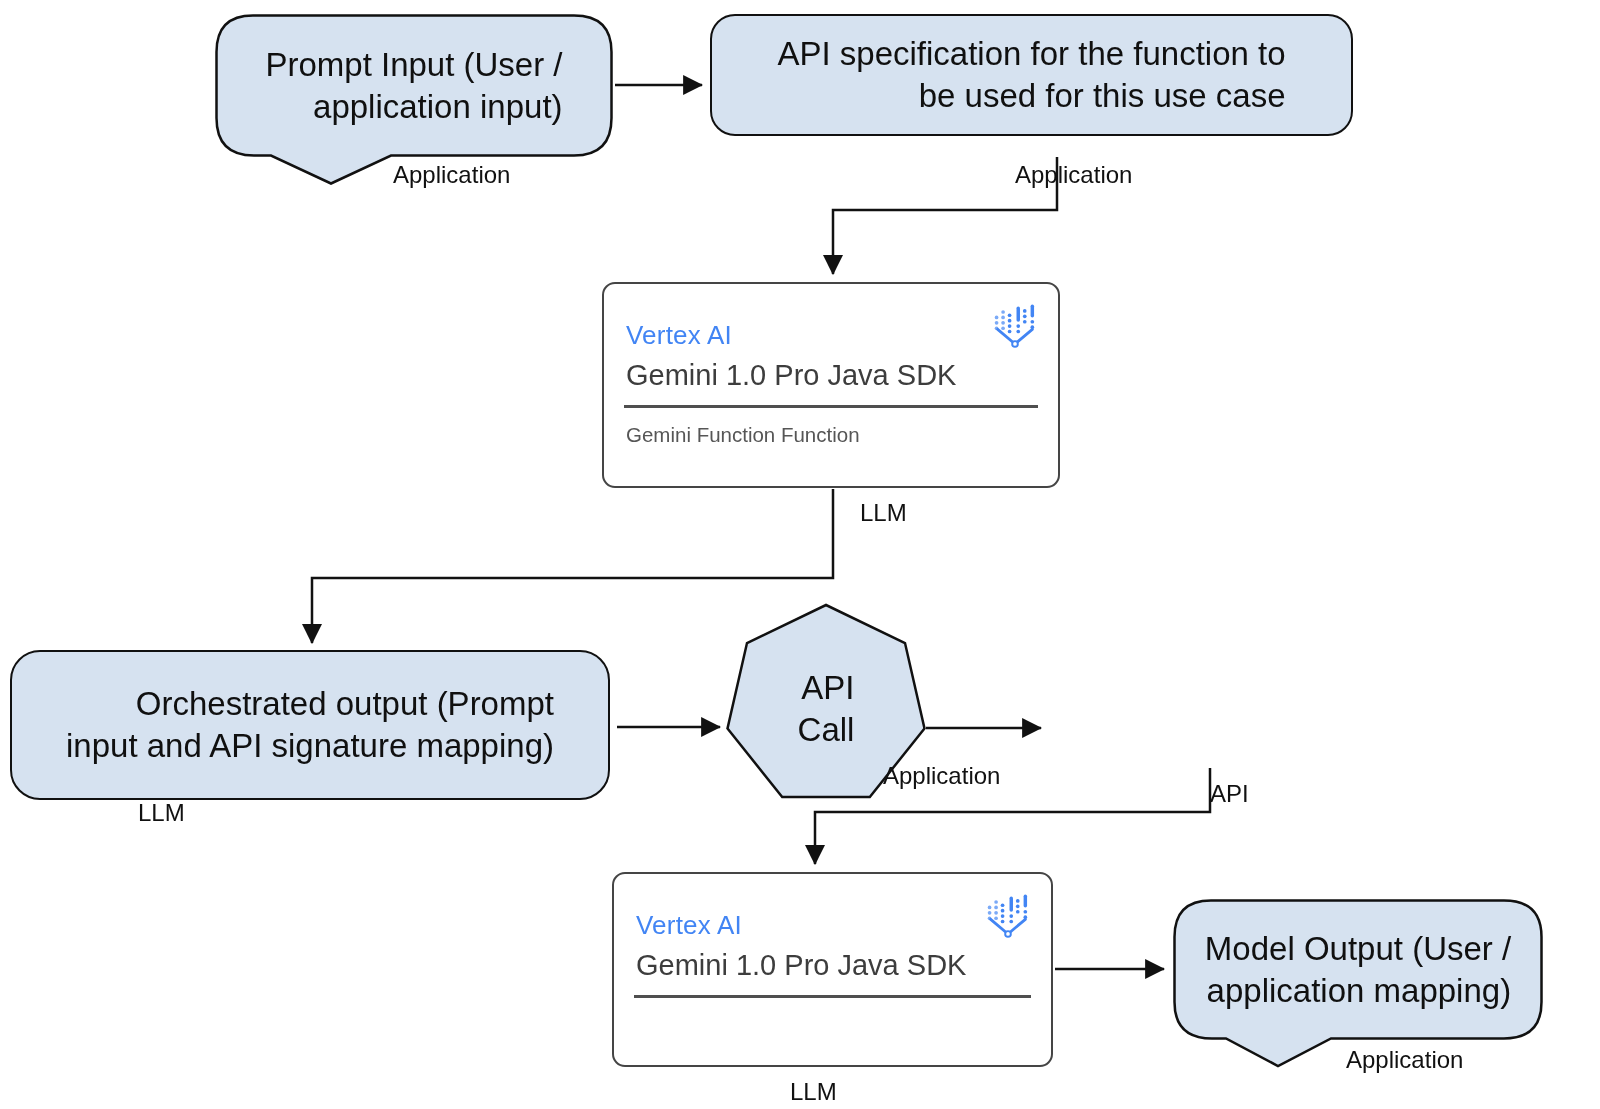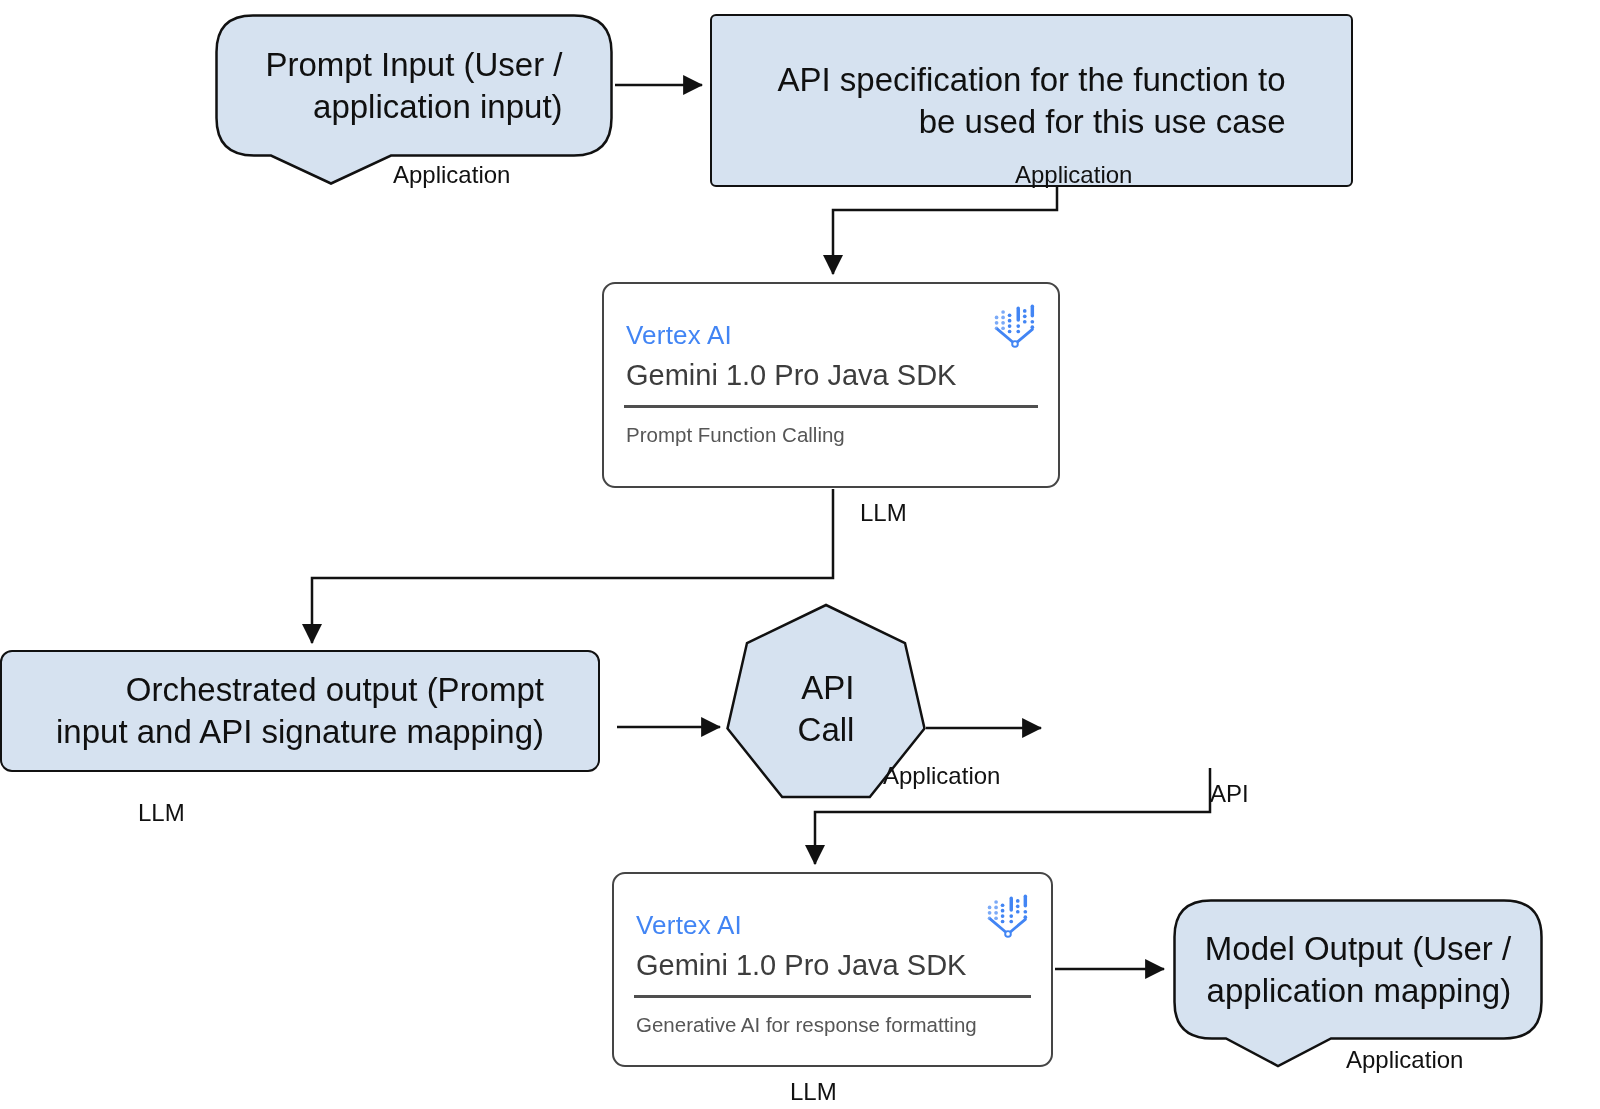--- a/index.html
+++ b/index.html
@@ -76,31 +76,31 @@
 
   <div class="callout" style="left:215px;top:14px;width:398px;height:172px;">
     <svg width="398" height="172" viewBox="0 0 398 172">
       <path d="M38,1.5 H359 Q396.5,1.5 396.5,38 V104 Q396.5,141.5 359,141.5 H176 L116,169.5 L56,141.5 H39 Q1.5,141.5 1.5,104 V38 Q1.5,1.5 38,1.5 Z" fill="var(--node-fill,#d6e2f0)" stroke="var(--node-border,#111111)" stroke-width="2.5"></path>
     </svg>
     <div class="node-text" style="height:143px;">Prompt Input (User /
 application input)</div>
   </div>
   <div class="tag" style="left:393px;top:161px;width:120px;">Application</div>
 
-  <div class="bluebox" style="left:710px;top:14px;width:643px;height:173px;border-radius:6px;">
+  <div class="bluebox" style="left:710px;top:14px;width:643px;height:122px;border-radius:25px;">
     <div class="node-text">API specification for the function to
 be used for this use case</div>
   </div>
   <div class="tag" style="left:1015px;top:161px;width:120px;">Application</div>
 
   <div class="card" style="left:602px;top:282px;width:458px;height:206px;">
     <div class="card-title">Vertex AI</div>
     <div class="card-subtitle">Gemini 1.0 Pro Java SDK</div>
     <div class="card-divider"></div>
-    <div class="card-desc">Prompt Function Calling</div>
+    <div class="card-desc">Gemini Function Function</div>
     <svg class="card-icon" viewBox="0 0 48 48">
       <g fill="#7baaf7">
         <circle cx="7" cy="17" r="1.7"></circle>
           <circle cx="7" cy="22" r="1.7"></circle>
           <circle cx="7" cy="27" r="1.7"></circle>
         <circle cx="13" cy="12" r="1.7"></circle>
           <circle cx="13" cy="17" r="1.7"></circle>
           <circle cx="13" cy="22" r="1.7"></circle>
           <circle cx="13" cy="27" r="1.7"></circle>
       </g>
@@ -118,39 +118,38 @@
         <rect x="38.4" y="5" width="3.2" height="12" rx="1.6"></rect>
         <circle cx="40" cy="21" r="1.7"></circle>
           <circle cx="40" cy="26" r="1.7"></circle>
       </g>
       <path d="M8,28 L24,41.5 L40,28" fill="none" stroke="#4285f4" stroke-width="2.6" stroke-linecap="round" stroke-linejoin="round"></path>
       <circle cx="24" cy="41.5" r="2.6" fill="#ffffff" stroke="#4285f4" stroke-width="1.8"></circle>
     </svg>
   </div>
   <div class="tag" style="left:860px;top:499px;width:80px;">LLM</div>
 
-  <div class="bluebox" style="left:0;top:650px;width:600px;height:122px;border-radius:12px;">
+  <div class="bluebox" style="left:10px;top:650px;width:600px;height:150px;border-radius:30px;">
     <div class="node-text">Orchestrated output (Prompt
 input and API signature mapping)</div>
   </div>
   <div class="tag" style="left:138px;top:799px;width:80px;">LLM</div>
 
   <div class="hepta-text">
     <div class="node-text">API
 Call</div>
   </div>
   <div class="tag" style="left:883px;top:762px;width:120px;">Application</div>
 
   <div class="tag" style="left:1210px;top:780px;width:80px;">API</div>
 
   <div class="card" style="left:612px;top:872px;width:441px;height:195px;">
     <div class="card-title">Vertex AI</div>
     <div class="card-subtitle">Gemini 1.0 Pro Java SDK</div>
     <div class="card-divider"></div>
-    <div class="card-desc">Generative AI for response formatting</div>
     <svg class="card-icon" viewBox="0 0 48 48">
       <g fill="#7baaf7">
         <circle cx="7" cy="17" r="1.7"></circle>
           <circle cx="7" cy="22" r="1.7"></circle>
           <circle cx="7" cy="27" r="1.7"></circle>
         <circle cx="13" cy="12" r="1.7"></circle>
           <circle cx="13" cy="17" r="1.7"></circle>
           <circle cx="13" cy="22" r="1.7"></circle>
           <circle cx="13" cy="27" r="1.7"></circle>
       </g>

